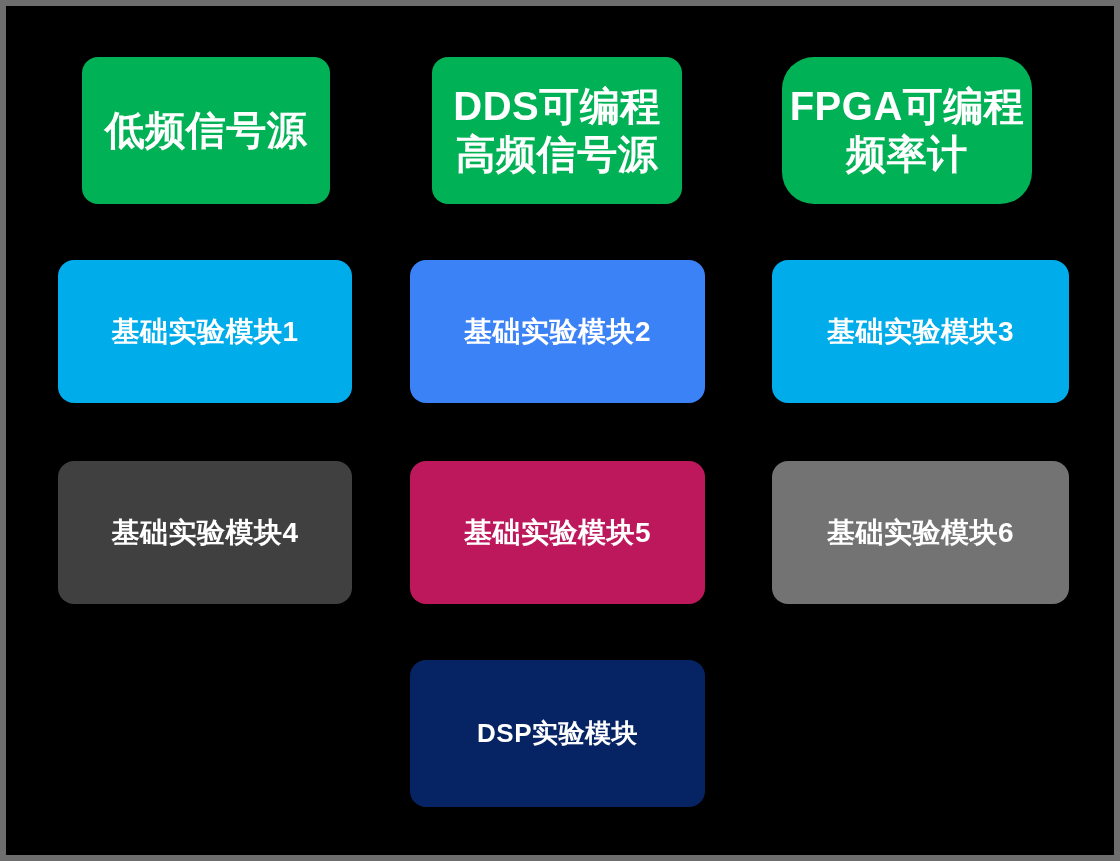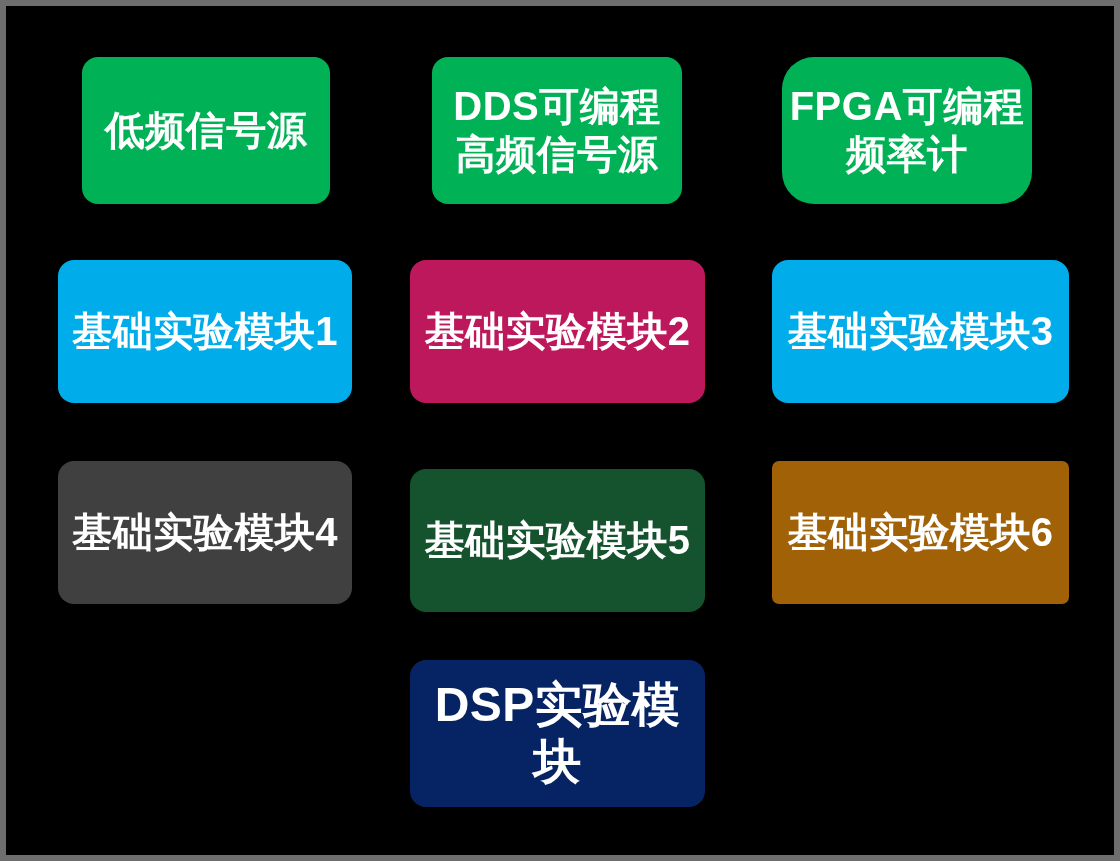--- a/index.html
+++ b/index.html
@@ -41,29 +41,29 @@
     white-space: pre-line;
   }
 
   
   .r1 { top: 51px; height: 147px; font-size: 40px; }
   .r1.c1 { left: 76px;  width: 248px; }
   .r1.c2 { left: 426px; width: 250px; text-align: center; }
   .r1.c3 { left: 776px; width: 250px; }
 
   
-  .rb { height: 143px; font-size: 40px; }
+  .rb { height: 143px; font-size: 28px; }
   .rb.c1 { left: 52px;  width: 294px; }
   .rb.c2 { left: 404px; width: 295px; }
   .rb.c3 { left: 766px; width: 297px; }
   .r2 { top: 254px; }
   .r3 { top: 455px; }
 
   
-  .r4 { top: 654px; left: 404px; width: 295px; height: 147px; font-size: 48px; }
+  .r4 { top: 654px; left: 404px; width: 295px; height: 147px; font-size: 26px; }
 </style>
 </head>
 <body>
 
 <div id="canvas" style="background-color: rgb(0, 0, 0); border-color: rgb(110, 110, 110); color: rgb(255, 255, 255);">
 
   <div class="node r1 c1" style="background-color: rgb(0, 177, 85);">
     <span class="node-label">低频信号源</span>
   </div>
 
@@ -74,37 +74,37 @@
 
   <div class="node r1 c3" style="background-color: rgb(0, 177, 85); border-radius: 32px;">
     <span class="node-label">FPGA可编程
 频率计</span>
   </div>
 
   <div class="node rb r2 c1" style="background-color: rgb(0, 172, 233);">
     <span class="node-label">基础实验模块1</span>
   </div>
 
-  <div class="node rb r2 c2" style="background-color: #be185d;">
+  <div class="node rb r2 c2" style="background-color: #3b82f6;">
     <span class="node-label">基础实验模块2</span>
   </div>
 
   <div class="node rb r2 c3" style="background-color: rgb(0, 172, 233);">
     <span class="node-label">基础实验模块3</span>
   </div>
 
   <div class="node rb r3 c1" style="background-color: #404040;">
     <span class="node-label">基础实验模块4</span>
   </div>
 
-  <div class="node rb r3 c2" style="background-color: #14532d; margin-top: 8px;">
+  <div class="node rb r3 c2" style="background-color: #be185d;">
     <span class="node-label">基础实验模块5</span>
   </div>
 
-  <div class="node rb r3 c3" style="background-color: #a16207; border-radius: 7px;">
+  <div class="node rb r3 c3" style="background-color: #737373;">
     <span class="node-label">基础实验模块6</span>
   </div>
 
   <div class="node r4" style="background-color: rgb(6, 36, 99);">
     <span class="node-label">DSP实验模块</span>
   </div>
 
 </div>
 
 </body></html>

